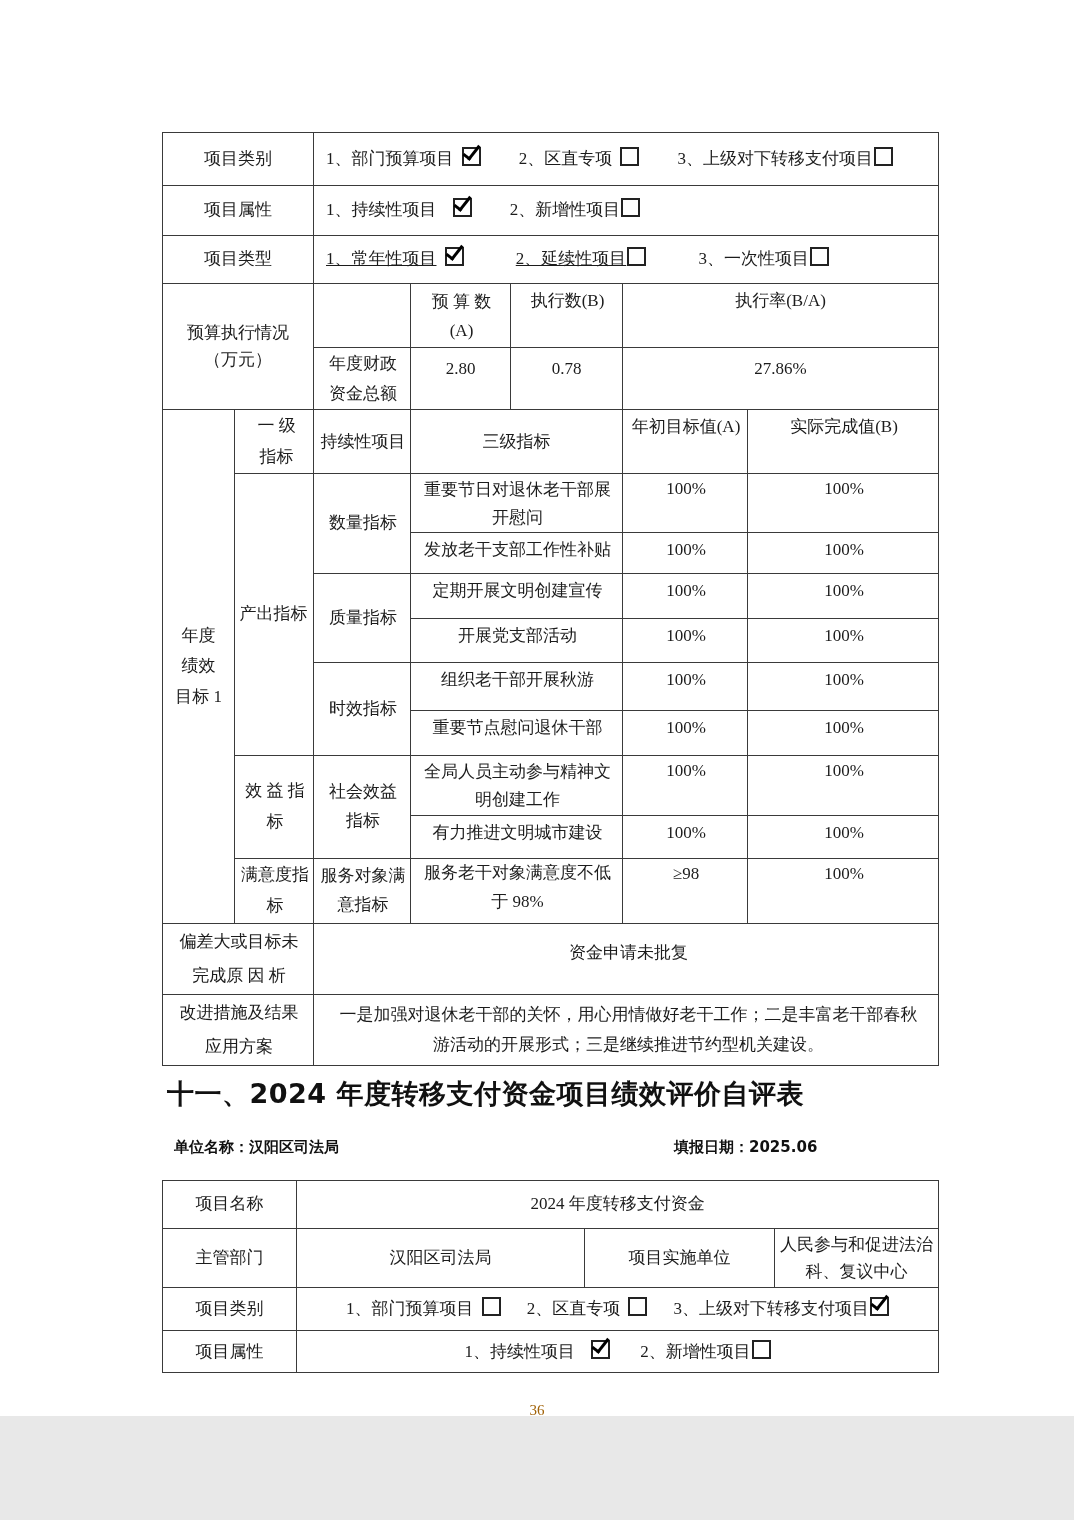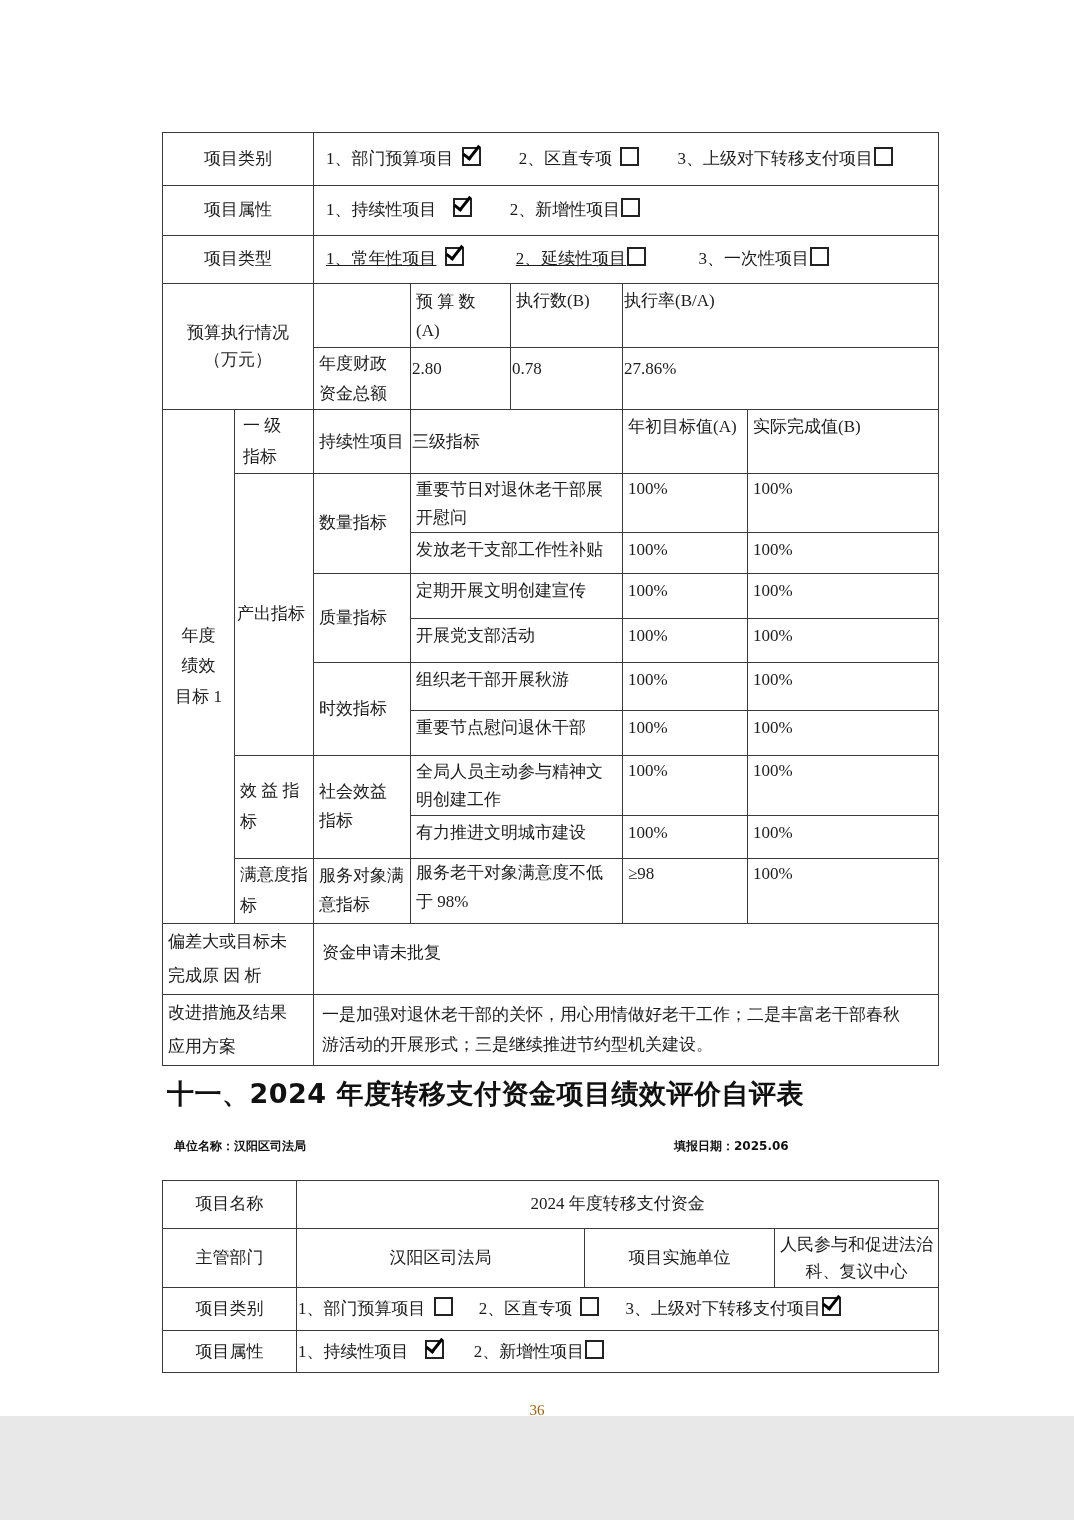--- a/index.html
+++ b/index.html
@@ -4,22 +4,22 @@
 <style>
   html,body{margin:0;padding:0;background:#e8e8e8;}
   .page{
     position:relative;width:1074px;height:1416px;background:#ffffff;
     font-family:"Liberation Serif","DejaVu Serif",serif;color:#1c1c1c;
     overflow:hidden;margin:0 auto;
   }
   table{border-collapse:collapse;table-layout:fixed;position:absolute;}
   td{border:1.5px solid #3a3a3a;font-size:17px;line-height:1.55;overflow:hidden;}
   .pre{white-space:pre-line;}
-  .ctr{text-align:left;}
-  .lft{text-align:left;padding-left:5px;padding-right:3px;}
+  .ctr{text-align:center;}
+  .lft{text-align:center;padding-left:5px;padding-right:3px;}
   .vt{vertical-align:top;}
   .vm{vertical-align:middle;}
   .pt{padding-top:4px;}
   .lbl{text-align:center;vertical-align:middle;}
   .opt-cell{vertical-align:middle;padding-left:12px;white-space:nowrap;}
   .opt{display:inline-block;}
   .opt-m{margin-right:34px;}
   .opt-lg{margin-right:48px;text-decoration:underline;}
   .cb{
     display:inline-block;width:15px;height:15px;border:2px solid #222;
@@ -36,21 +36,21 @@
   .lh-wide{line-height:2.0;}
   .lh-med{line-height:1.75;}
   .section-title{
     position:absolute;left:167px;top:1076px;width:760px;
     font-family:"DejaVu Sans","Liberation Sans",sans-serif;
     font-weight:bold;font-size:27px;color:#111;letter-spacing:0.5px;
   }
   .unit-line{
     position:absolute;top:1138px;left:174px;width:700px;height:26px;
     font-family:"DejaVu Sans","Liberation Sans",sans-serif;
-    font-weight:bold;font-size:12px;color:#111;
+    font-weight:bold;font-size:15px;color:#111;
   }
   .date-label{position:absolute;left:500px;top:0;}
   .page-number{
     position:absolute;left:137px;top:1402px;width:800px;text-align:center;
     font-size:15px;color:#a16207;
   }
 </style>
 </head>
 <body>
 

